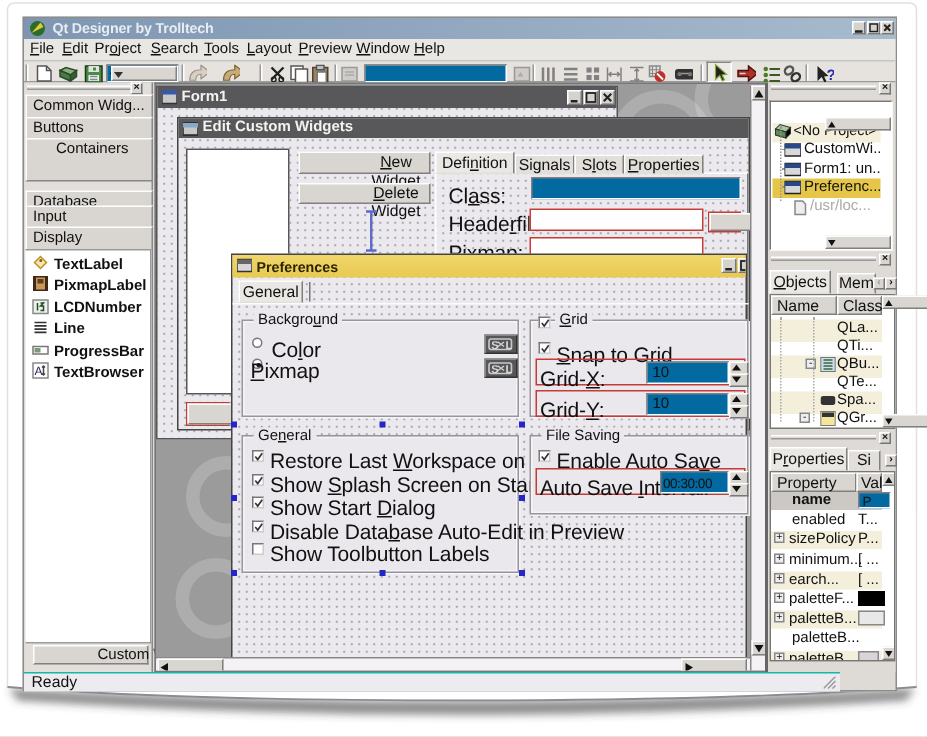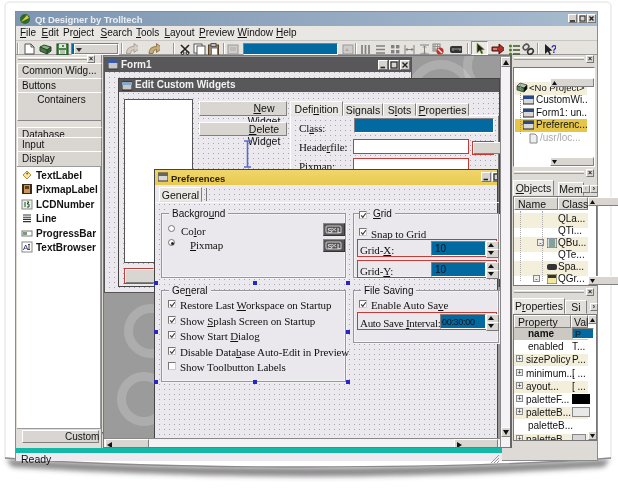--- a/index.html
+++ b/index.html
@@ -23,21 +23,21 @@
 .sep{position:absolute;top:2px;width:2px;height:11px;border-left:1px solid #999;border-right:1px solid #fff;}
 .bev{background:#d9d6d1;border:1px solid;border-color:#fefefe #808080 #808080 #fefefe;padding-left:42px;}
 .sunkw{background:#0369a1;border:1px solid;border-color:#808080 #fefefe #fefefe #808080;}
 .dots{background-color:#ebe9ed;background-image:radial-gradient(circle,#a5a3ab 0.7px,rgba(0,0,0,0) 1px);background-size:5px 5px;background-position:2px 2px;}
 .dttl{background:#58585a;color:#f2f2f2;font-size:10px;font-weight:bold;}
 .gbox{border:1px solid #98959d;box-shadow:inset 0 0 0 1px #f4f3f6, 1px 1px 0 #f4f3f6;background:#eae8ec;}
 .gttl{position:absolute;top:-6px;left:7px;background:#eae8ec;padding:0 3px;font-size:10px;}
 .cb{position:absolute;width:8px;height:8px;background:#fdfdfd;border:1px solid;border-color:#777 #ccc #ccc #777;}
 .cb svg{position:absolute;left:0px;top:0px;}
 .rd{position:absolute;width:7px;height:7px;border-radius:50%;background:#fdfdfd;border:1px solid #777;}
-.lbl{position:absolute;font-size:11px;white-space:nowrap;letter-spacing:-0.1px;font-family:Liberation Serif, serif;}
+.lbl{position:absolute;font-size:14px;white-space:nowrap;letter-spacing:-0.1px;}
 .redf{position:absolute;border:1px solid #c43b37;background:#fff;}
 .spn{position:absolute;width:11px;height:15px;}
 .spn::before{content:"";position:absolute;left:0;top:0;width:11px;height:7.5px;background:#d9d6d1;border:1px solid;border-color:#fff #777 #777 #fff;}
 .spn::after{content:"";position:absolute;left:0;top:7.5px;width:11px;height:7.5px;background:#d9d6d1;border:1px solid;border-color:#fff #777 #777 #fff;}
 .spn b{position:absolute;left:2.1px;top:1.8px;width:0;height:0;border:3.4px solid rgba(0,0,0,0);border-bottom:4px solid #111;border-top:0;z-index:2;}
 .spn i{position:absolute;left:2.1px;top:9.5px;width:0;height:0;border:3.4px solid rgba(0,0,0,0);border-top:4px solid #111;border-bottom:0;z-index:2;}
 .tab{position:absolute;background:#e2dfdb;border:1px solid;border-color:#fff #808080 #e2dfdb #fff;font-size:10.5px;text-align:center;}
 .tab.on{background:#eae8e4;z-index:3;}
 .xbtn{position:absolute;width:8px;height:8px;background:#d9d6d1;border:1px solid;border-color:#fff #777 #777 #fff;font-size:7px;line-height:6px;text-align:center;font-weight:bold;color:#111;}
 .ring{position:absolute;border-radius:50%;border:9px solid rgba(255,255,255,0.19);}
@@ -349,21 +349,21 @@
     <div class="abs" style="left:51px;top:18px;width:1px;height:13px;background:#777;"></div>
     <div class="abs" style="left:0px;top:32px;width:344px;height:1px;background:#fbfafc;"></div>
 
     <div class="gbox abs" style="left:6px;top:43px;width:185px;height:65px;">
       <span class="gttl">Backgro<span class="mn">u</span>nd</span>
       <span class="rd" style="left:6px;top:11px;"></span>
           <span class="lbl" style="left:19px;top:11px;">Co<span class="mn">l</span>or</span>
       <span class="rd" style="left:6px;top:25px;">
             <span style="position:absolute;left:1.5px;top:1.5px;width:3px;height:3px;border-radius:50%;background:#222;"></span>
           </span>
-          <span class="lbl" style="left:28px;top:25px;"><span class="mn">P</span>ixmap</span>
+          <span class="lbl" style="left:5px;top:25px;"><span class="mn">P</span>ixmap</span>
       <div class="abs" style="left:161px;top:9px;width:22px;height:13px;background:#565658;border:1px solid;border-color:#888 #333 #333 #888;">
             <svg width="20" height="11" style="position:absolute;left:0;top:0">
               <rect x="2" y="2" width="15" height="7" rx="1.5" fill="none" stroke="#c8c8c8" stroke-width="1.1"></rect>
               <text x="3.5" y="8.5" font-size="7.5" font-weight="bold" fill="#d8d8d8">S</text>
               <text x="13" y="8.5" font-size="7.5" font-weight="bold" fill="#d8d8d8">L</text>
               <path d="M8 4 L12 7 M12 4 L8 7" stroke="#d0d0d0" stroke-width="1"></path>
             </svg>
           </div>
       <div class="abs" style="left:161px;top:25px;width:22px;height:13px;background:#565658;border:1px solid;border-color:#888 #333 #333 #888;">
             <svg width="20" height="11" style="position:absolute;left:0;top:0">
@@ -608,21 +608,21 @@
   <div class="xbtn" style="left:78px;top:248px;">›</div>
   <div class="abs" style="left:1px;top:259px;width:84px;height:127px;background:#fff;border:1px solid #777;overflow:hidden;">
     <div class="bev abs" style="left:0px;top:0px;width:57px;height:13px;font-size:10.5px;padding-left:3px;">Property</div>
     <div class="bev abs" style="left:57px;top:0px;width:17px;height:13px;font-size:10.5px;padding-left:2px;">Val</div>
     <div class="prow" style="top:13px;background:#ccc9c4;"><b style="margin-left:14px;">name</b><i class="pv">
             <span class="sunkw" style="position:absolute;left:0;top:0;width:22px;height:11px;font-size:9px;padding-left:2px;">P</span>
           </i></div>
     <div class="prow" style="top:26.2px;"><span style="margin-left:14px;">enabled</span><i class="pv">T...</i></div>
     <div class="prow" style="top:39.4px;background:#f3efdb;"><u class="ex">+</u><span>sizePolicy</span><i class="pv">P...</i></div>
     <div class="prow" style="top:52.6px;"><u class="ex">+</u><span>minimum...</span><i class="pv">[ ...</i></div>
-    <div class="prow" style="top:65.8px;background:#f3efdb;"><u class="ex">+</u><span>ayout...</span><i class="pv">[ ...</i></div>
+    <div class="prow" style="top:65.8px;background:#f3efdb;"><u class="ex">+</u><span>earch...</span><i class="pv">[ ...</i></div>
     <div class="prow" style="top:79px;"><u class="ex">+</u><span>paletteF...</span><i class="pv">
             <span style="position:absolute;left:0;top:0;width:18px;height:10px;background:#000;"></span>
           </i></div>
     <div class="prow" style="top:92.2px;background:#f3efdb;"><u class="ex">+</u><span>paletteB...</span><i class="pv">
             <span style="position:absolute;left:0;top:0;width:18px;height:10px;background:#e8e8e8;border:1px solid #888;"></span>
           </i></div>
     <div class="prow" style="top:105.4px;"><span style="margin-left:14px;">paletteB...</span></div>
     <div class="prow" style="top:118.6px;background:#f3efdb;"><u class="ex">+</u><span>paletteB...</span><i class="pv">
             <span style="position:absolute;left:0;top:0;width:14px;height:8px;background:#d8d4da;border:1px solid #888;"></span>
           </i></div>
@@ -632,19 +632,19 @@
           </svg>
         </div>
     <div class="bev" style="position:absolute;left:74px;top:116px;width:9px;height:9px;">
           <svg width="7" height="7" style="position:absolute;left:0;top:1px">
             <path d="M3.5 5 L6 1 L1 1 Z" fill="#111"></path>
           </svg>
         </div>
   </div>
  </div>
 
- <div class="abs" style="left:16px;top:448px;width:486px;height:13px;background:#edebf0;border-top:5px solid #14b8a6;">
+ <div class="abs" style="left:16px;top:448px;width:544px;height:13px;background:#edebf0;border-top:1px solid #14b8a6;">
    <span style="position:absolute;left:5px;top:0px;font-size:10.5px;">Ready</span>
    <svg style="position:absolute;right:2px;top:2px" width="9" height="9">
         <path d="M8 0 L0 8 M8 3 L3 8 M8 6 L6 8" stroke="#999" stroke-width="1" fill="none"></path>
       </svg>
  </div>
 </div>
 
 </body></html>

